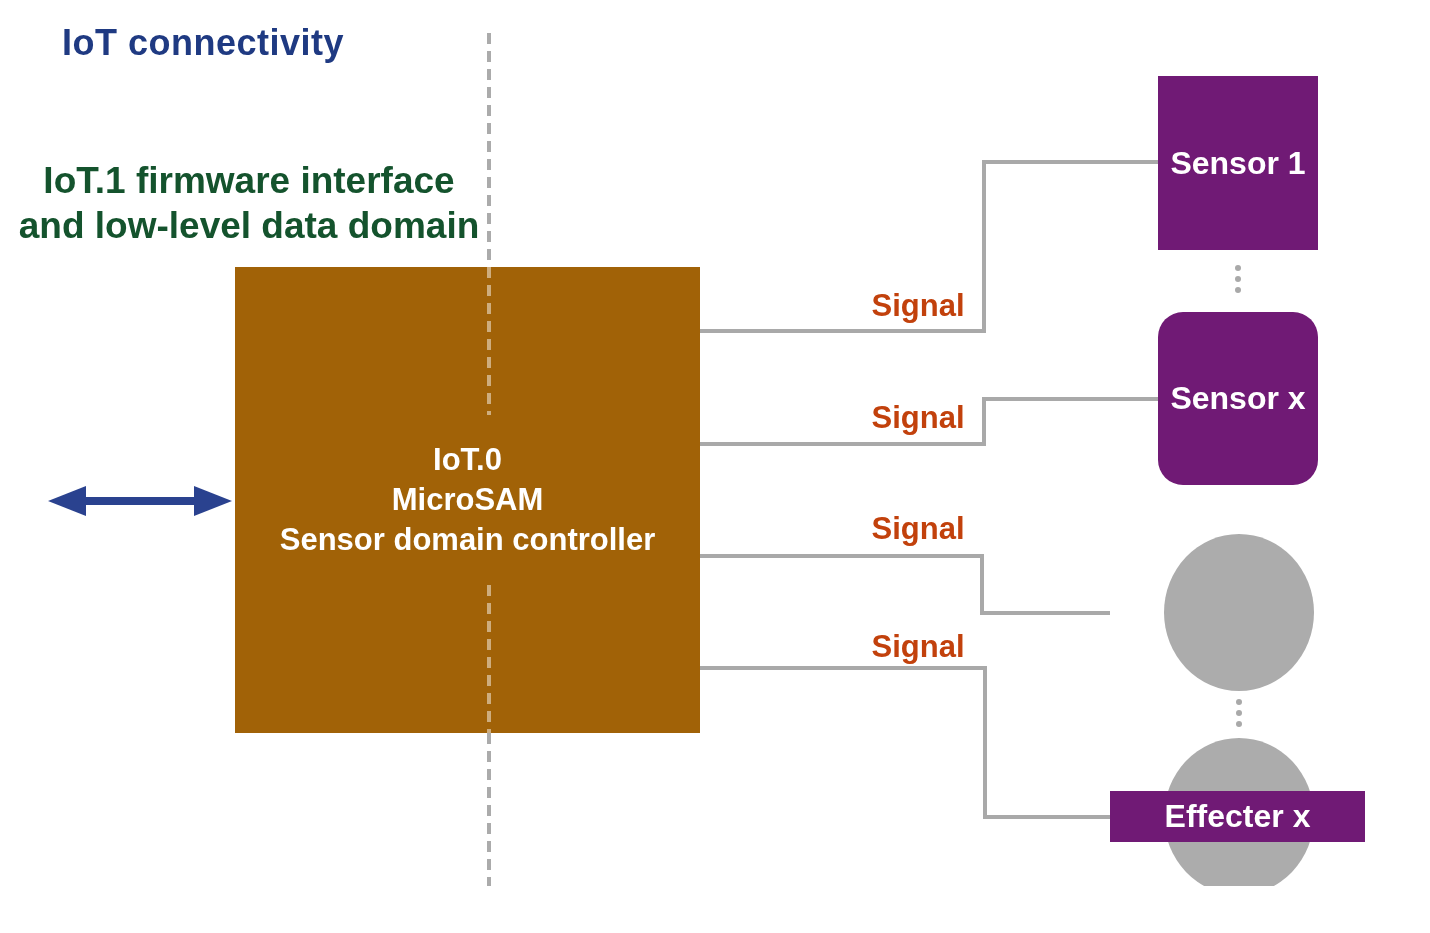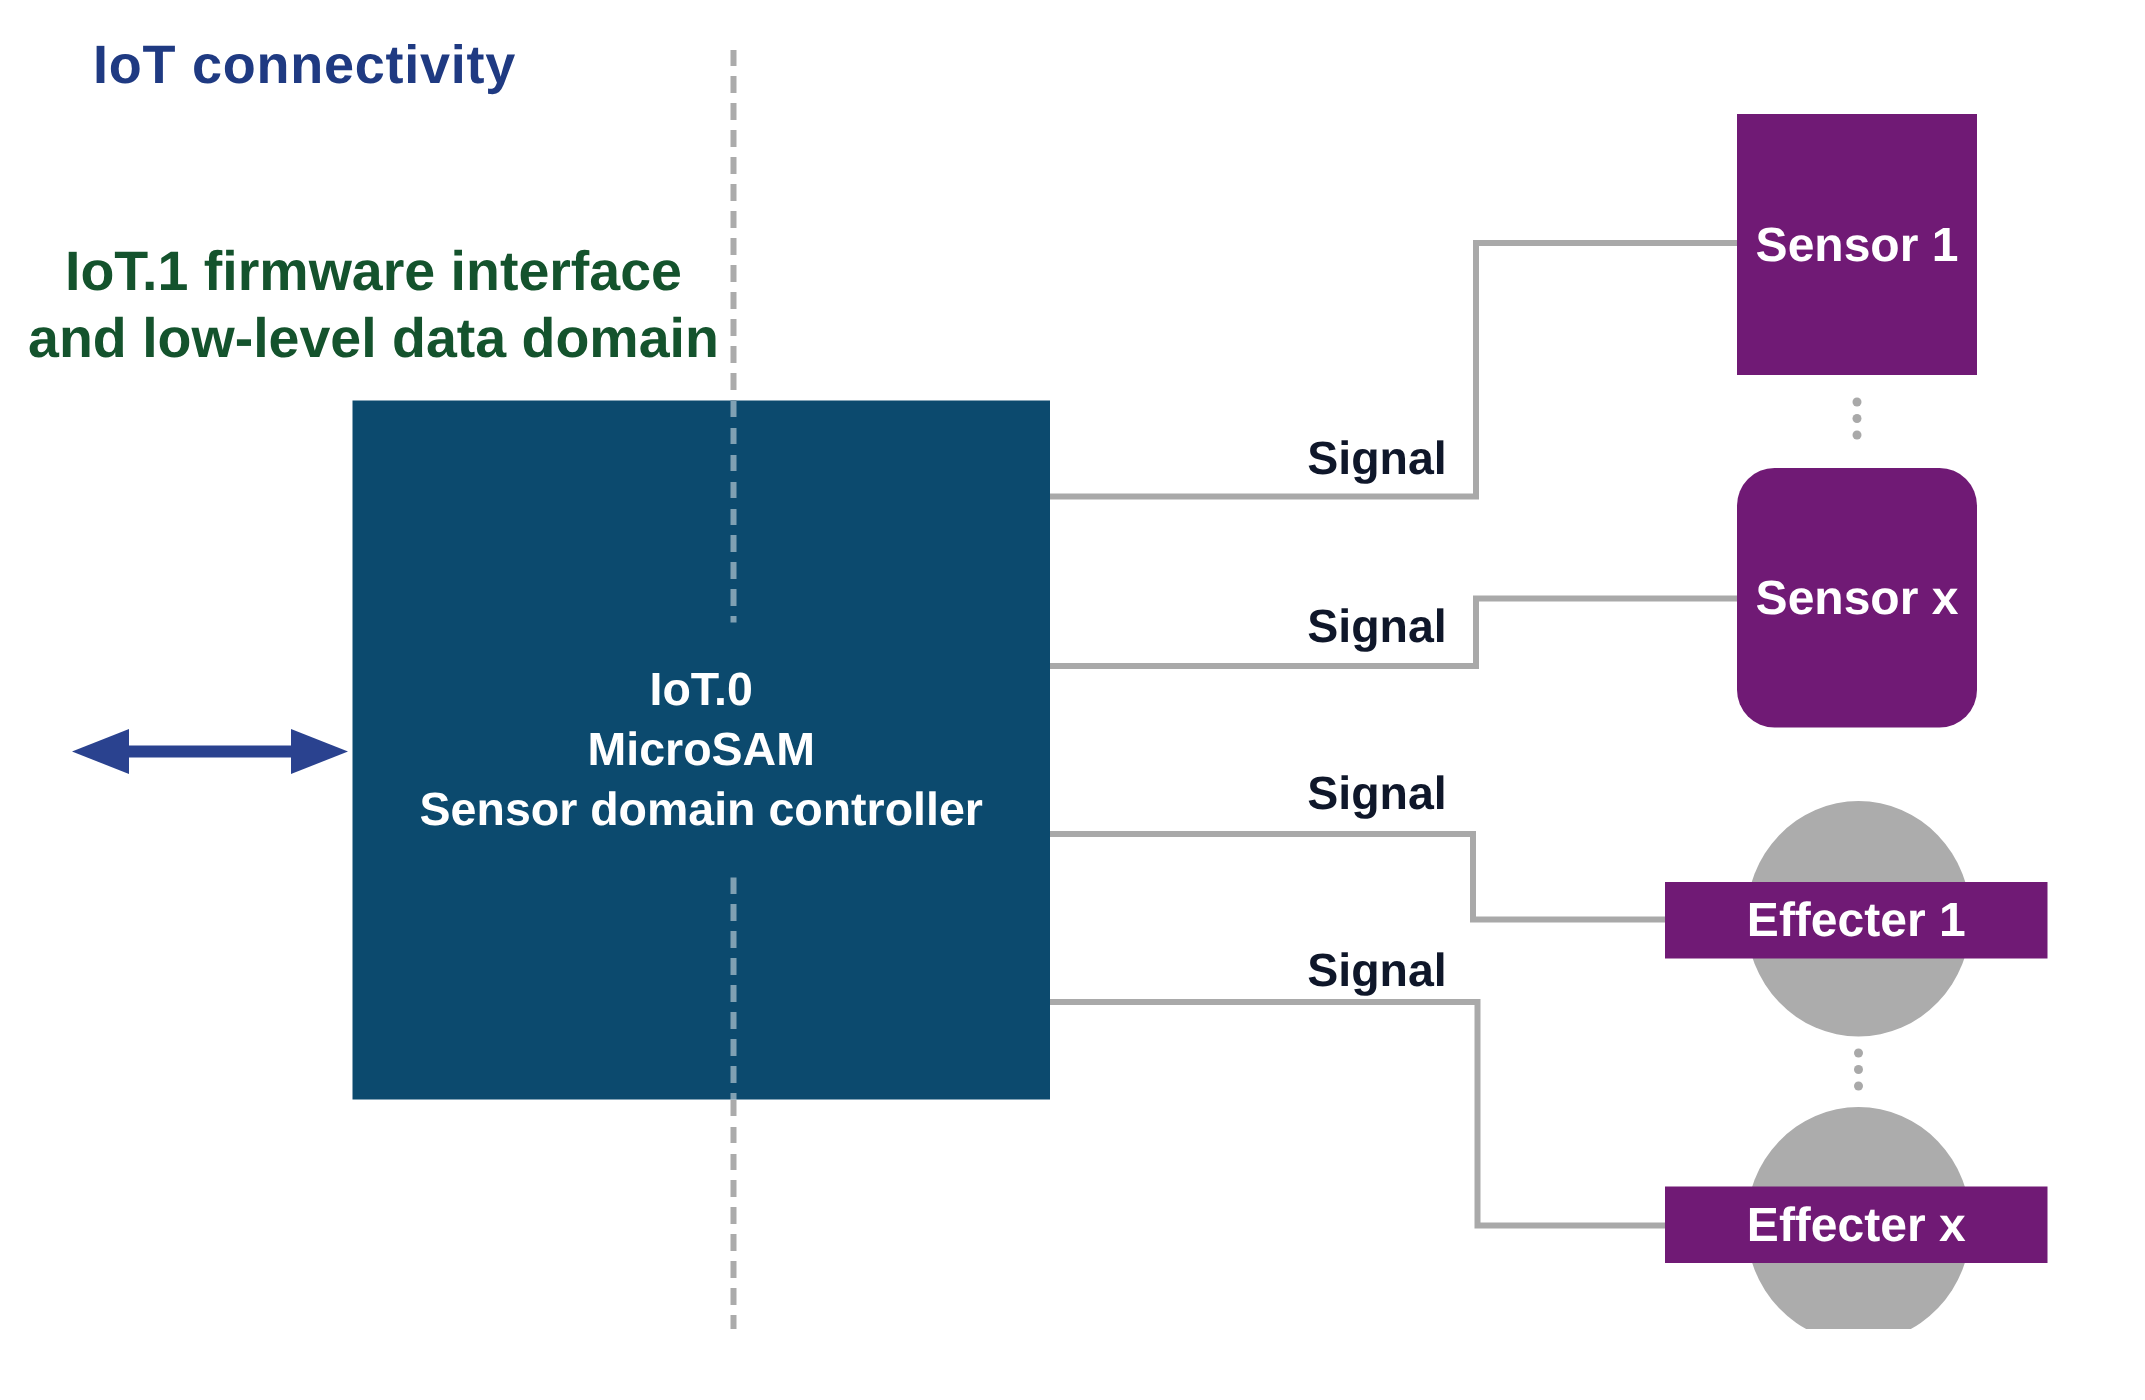--- a/index.html
+++ b/index.html
@@ -12,27 +12,27 @@
     left:62px;top:22px;font-size:36px;color:#1F3A82;letter-spacing:0.5px;
   }
   .iface-caption{
     left:18px;top:158px;width:462px;text-align:center;
     font-size:37px;line-height:45px;color:#14532d;
   }
   .dash-seg{width:4px;left:487px;}
   .dash-gray{background:repeating-linear-gradient(to bottom,#ABABAB 0 11px,transparent 11px 18px);}
   .dash-light{background:repeating-linear-gradient(to bottom,rgba(255,255,255,0.48) 0 11px,transparent 11px 18px);z-index:3;}
   .controller{
-    left:235px;top:267px;width:465px;height:466px;background:#0c4a6e;z-index:1;
+    left:235px;top:267px;width:465px;height:466px;background:#a16207;z-index:1;
     display:flex;align-items:center;justify-content:center;text-align:center;
   }
   .controller-text{color:#ffffff;font-size:31px;line-height:40px;}
   .conn-svg{left:0;top:0;width:1430px;height:933px;z-index:0;pointer-events:none;}
   .signal-label{
-    width:160px;text-align:center;font-size:31px;color:#0f172a;z-index:2;
+    width:160px;text-align:center;font-size:31px;color:#c2410c;z-index:2;
   }
   .gray-box{
     background:#701a75;color:#ffffff;font-size:32px;z-index:1;
     display:flex;align-items:center;justify-content:center;text-align:center;
   }
   .sensor-box{left:1158px;width:160px;}
   .effecter-circle{
     left:1164px;width:150px;height:157px;border-radius:50%;background:#ACACAC;z-index:1;
   }
   .effecter-banner{
@@ -93,23 +93,20 @@
   <div class="abs vdots" style="left:1235px;top:265px;">
     <span></span>
       <span></span>
       <span></span>
   </div>
   <div class="abs gray-box sensor-box" style="top:312px;height:173px;border-radius:25px;">
     <span>Sensor x</span>
   </div>
 
   <div class="abs effecter-circle" style="top:534px;"></div>
-  <div class="abs gray-box effecter-banner" style="top:588px;">
-    <span>Effecter 1</span>
-  </div>
   <div class="abs vdots" style="left:1236px;top:699px;">
     <span></span>
       <span></span>
       <span></span>
   </div>
   <div class="abs effecter-circle" style="top:738px;"></div>
   <div class="abs gray-box effecter-banner" style="top:791px;">
     <span>Effecter x</span>
   </div>
 

